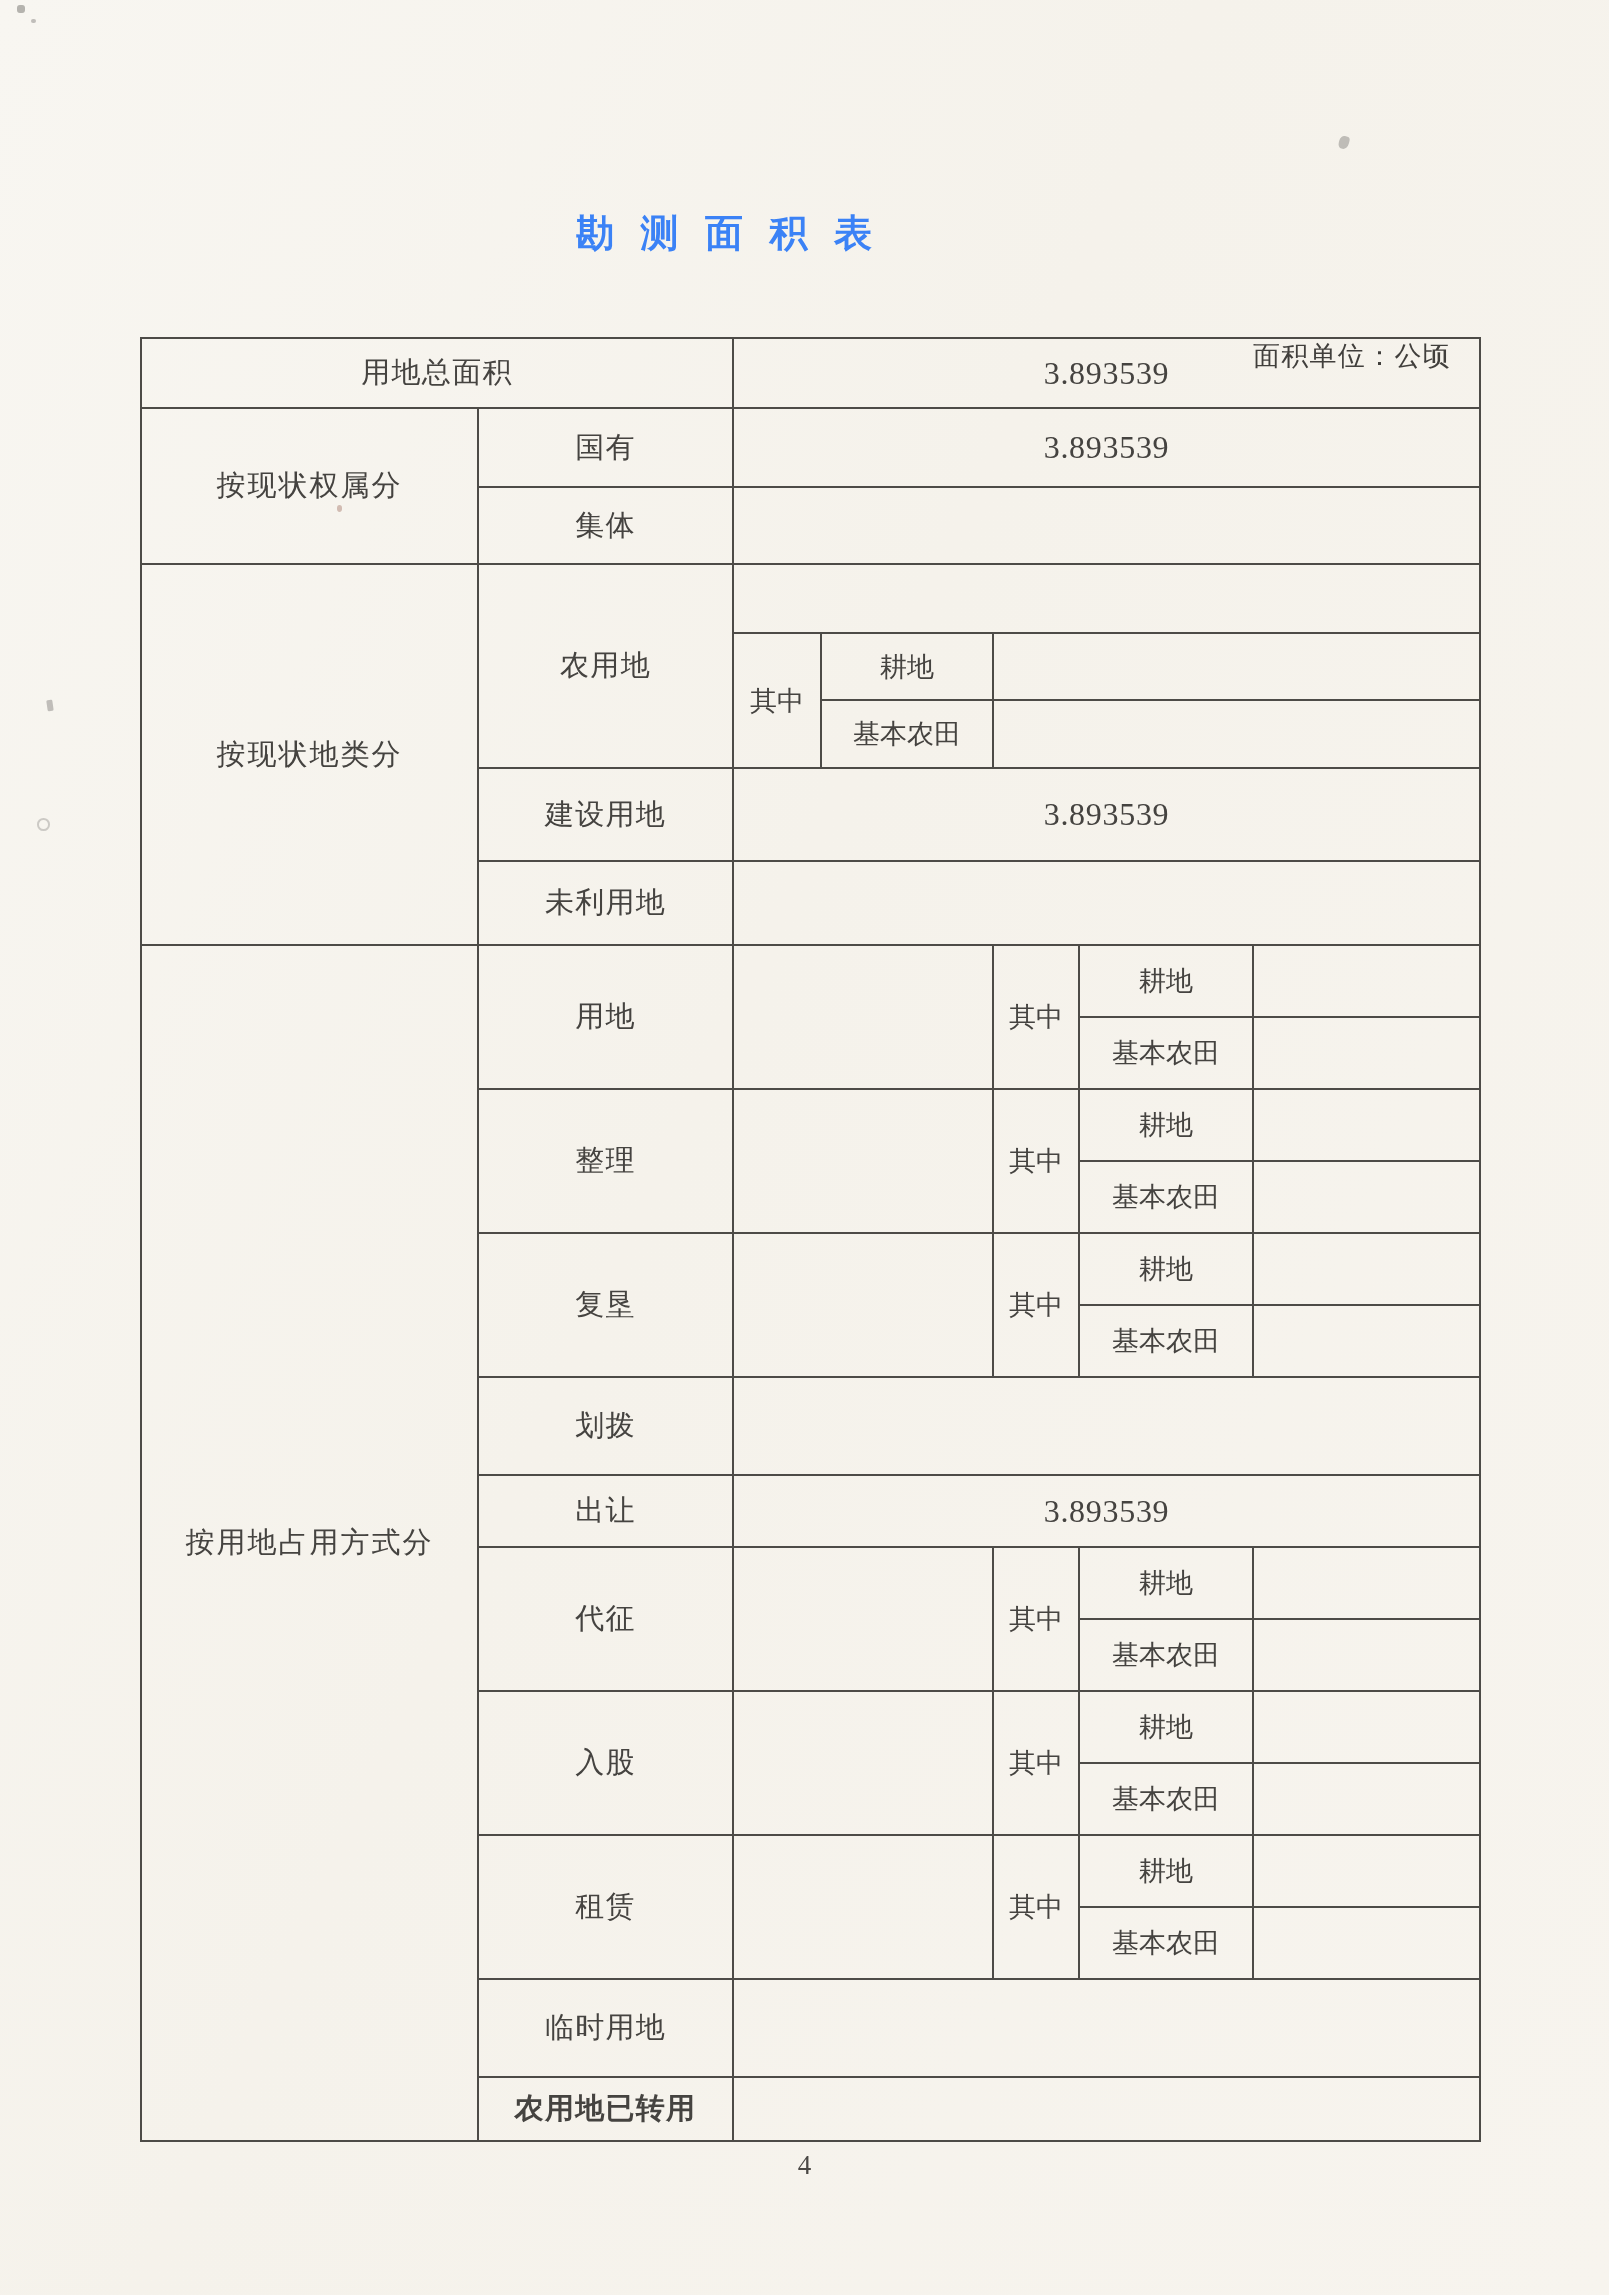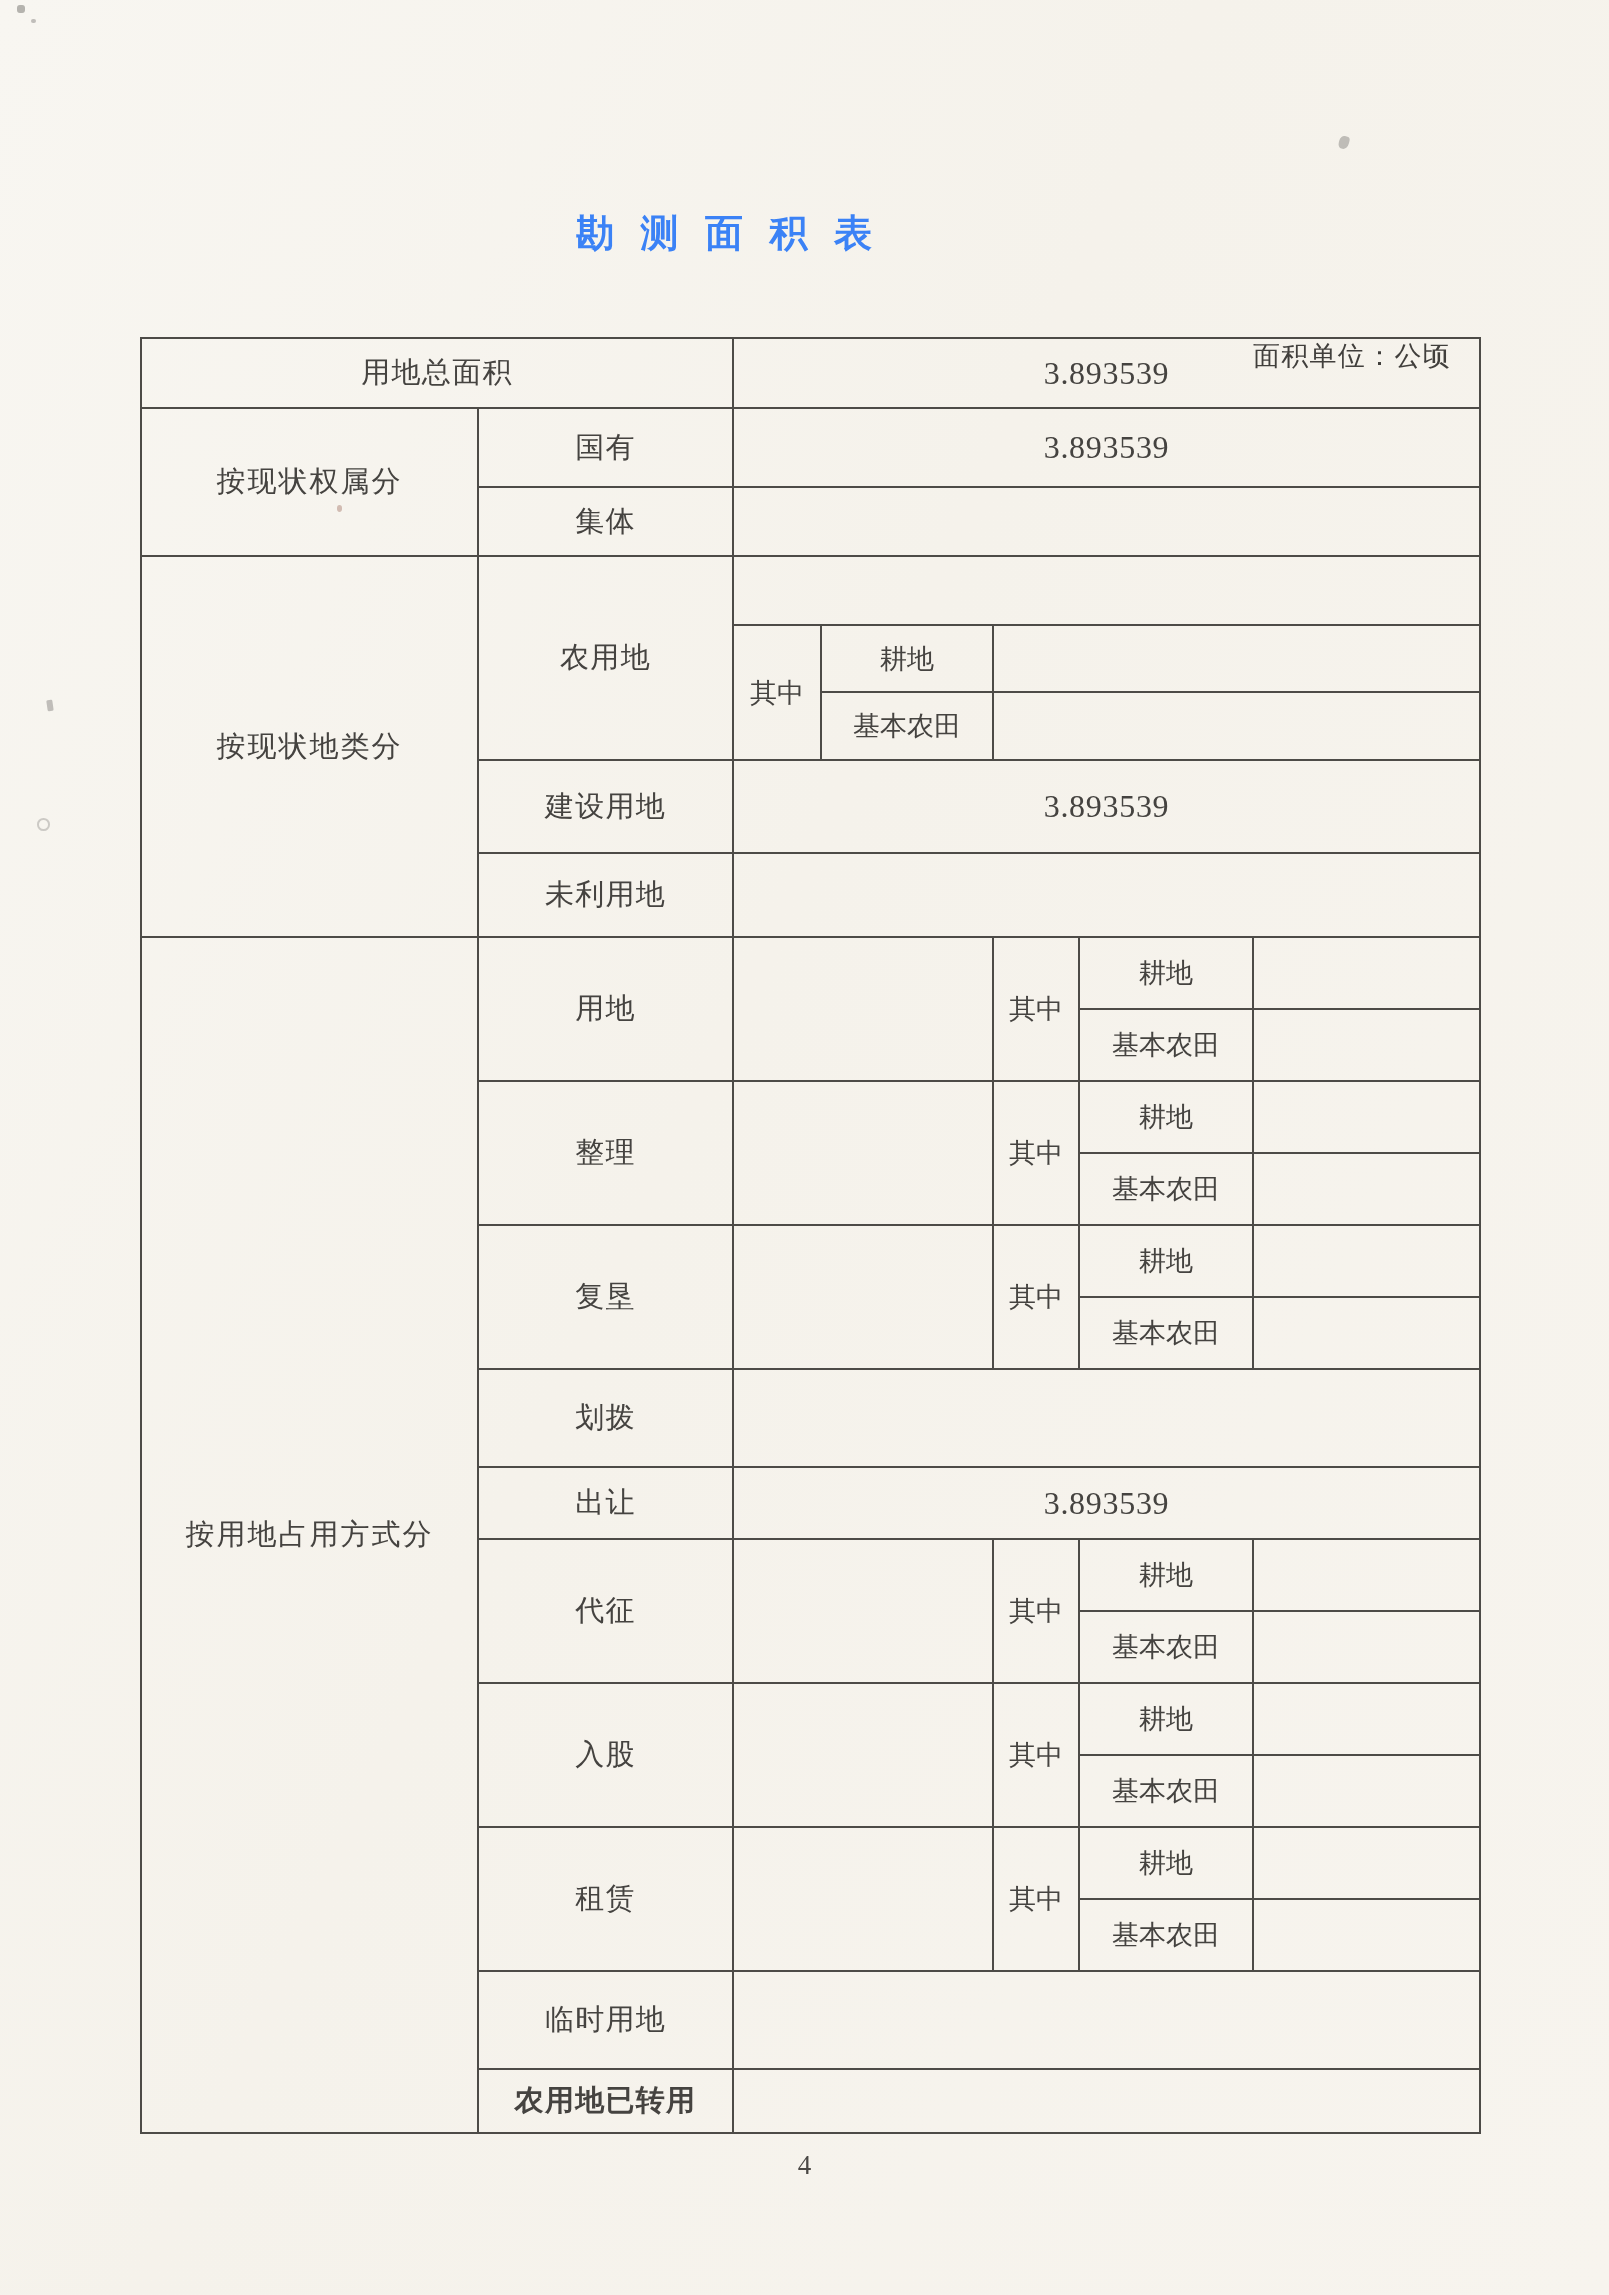--- a/index.html
+++ b/index.html
@@ -41,21 +41,21 @@
   }
   .cat  { font-size: 29px; letter-spacing: 2px; }
   .lbl  { font-size: 29px; letter-spacing: 1.3px; }
   .qz   { font-size: 27px; }
   .sub  { font-size: 27px; }
   .val  { font-size: 32px; letter-spacing: 0.7px; color: #4b4845; }
 
   
   .rh-a { height: 70px; margin-left: 32px; }  
   .rh-b { height: 79px; }  
-  .rh-c { height: 69px; margin-left: 24px; }  
+  .rh-c { height: 77px; margin-left: 24px; }  
   .rh-d { height: 69px; }  
   .rh-e { height: 67px; }  
   .rh-f { height: 68px; }  
   .rh-g { height: 93px; }  
   .rh-h { height: 84px; }  
   .rh-i { height: 72px; }  
   .rh-j { height: 98px; }  
   .rh-k { height: 72px; padding-left: 24px; }  
   .rh-l { height: 64px; font-weight: bold; }  
 

